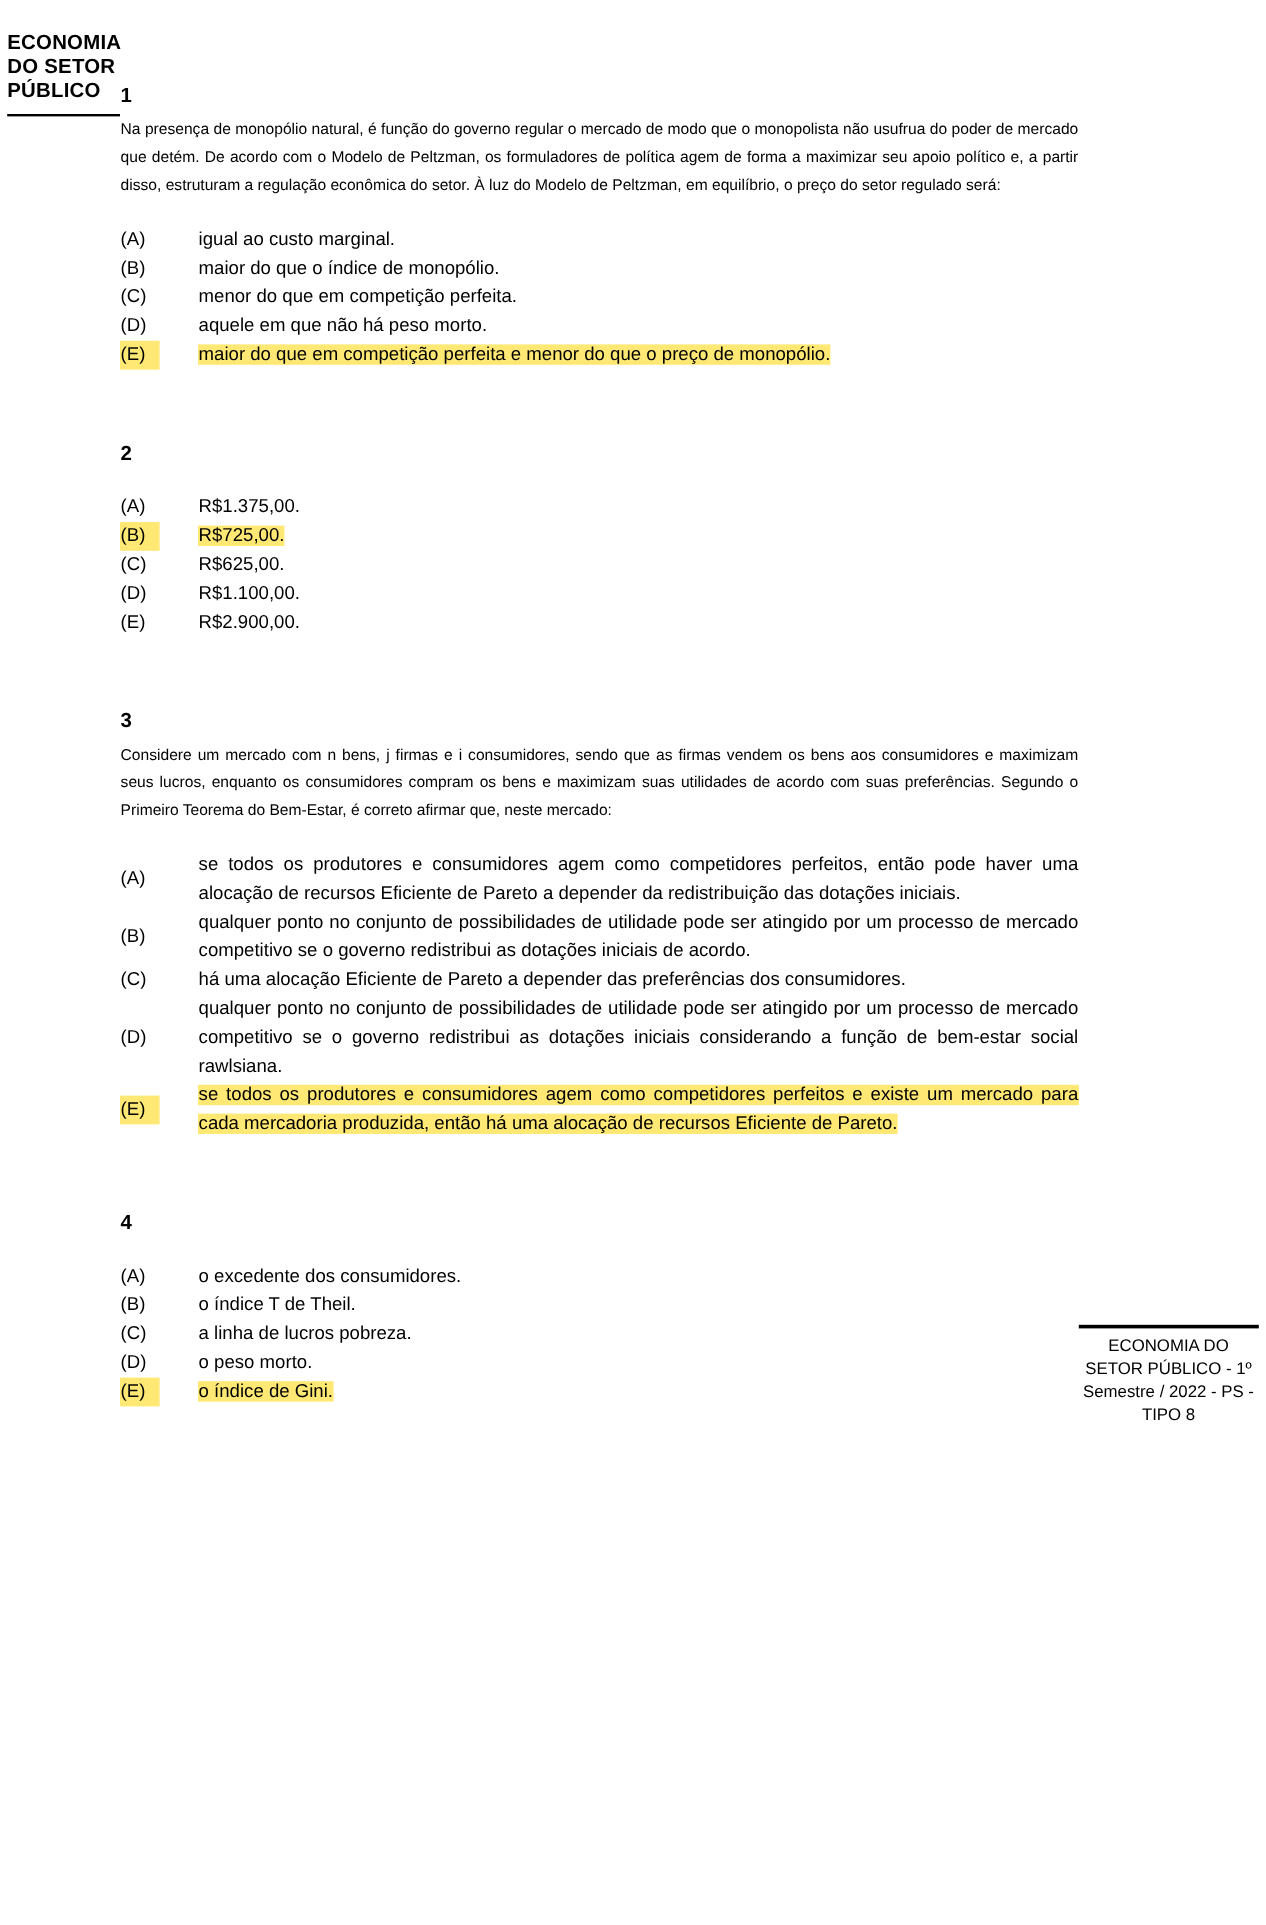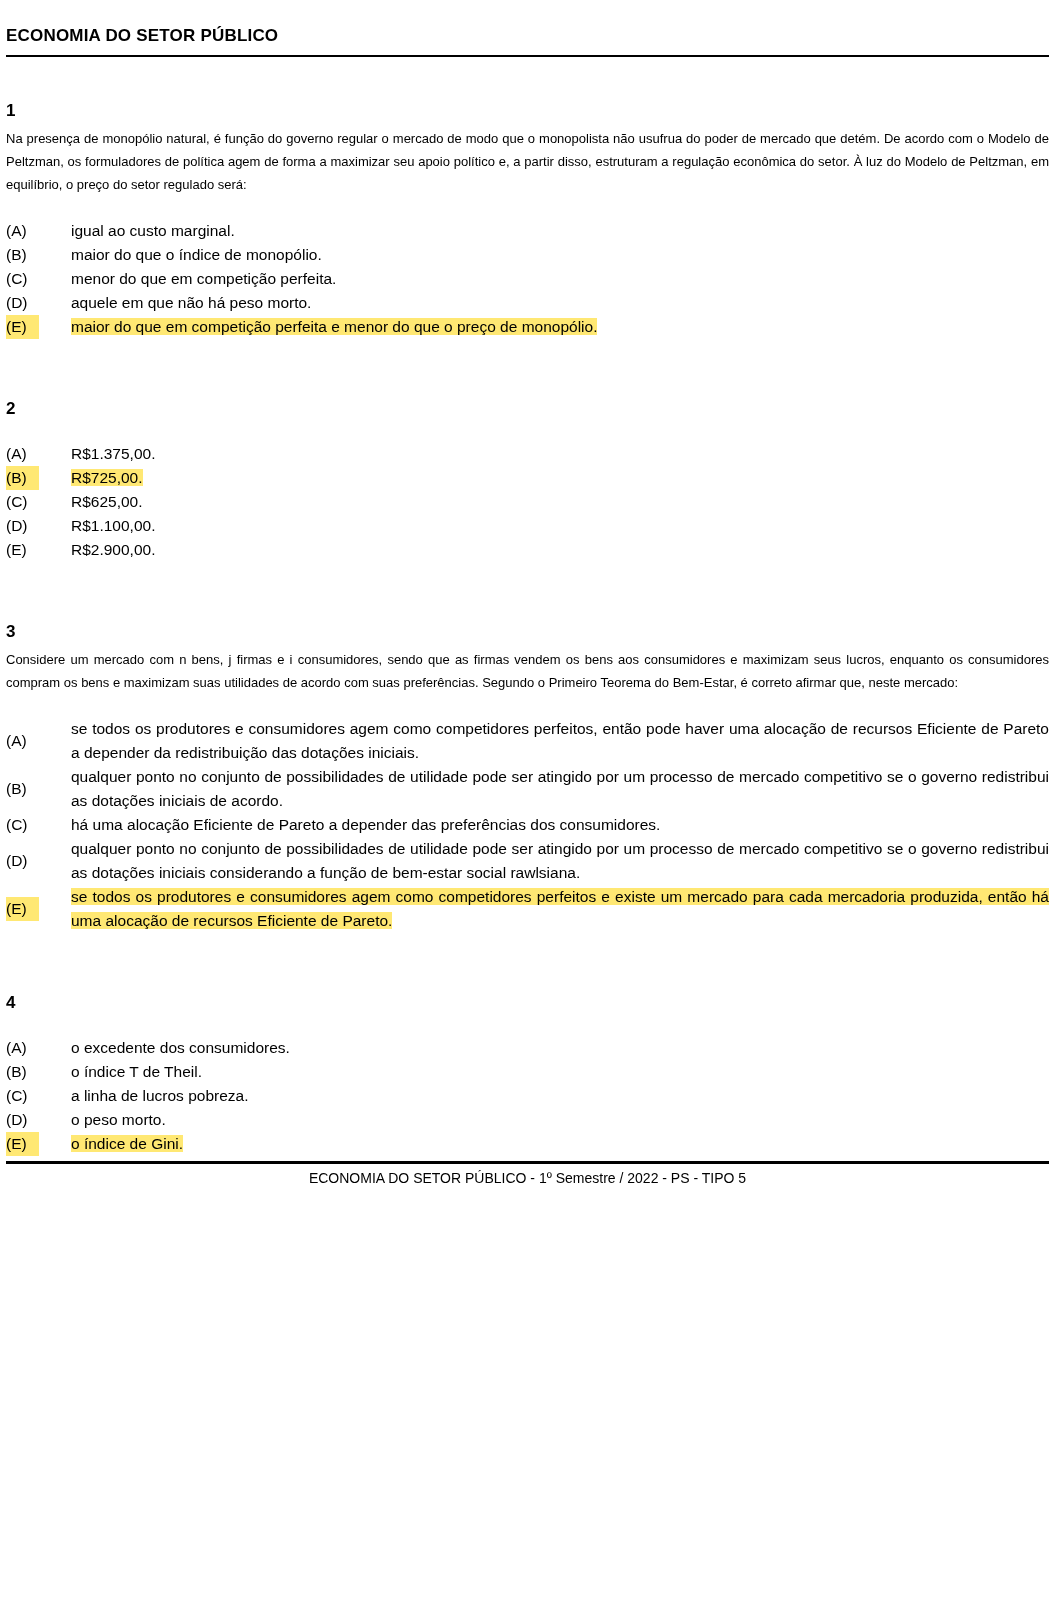--- a/index.html
+++ b/index.html
@@ -6,21 +6,21 @@
   html,body { background:#ffffff; }
   body {
     width:1055px; height:1604px;
     font-family:"Liberation Sans", sans-serif;
     color:#000;
     position:relative;
   }
   .page {
     width:1055px; height:1196px;
     padding:26px 6px 8px 6px;
-    display:flex; flex-direction:column;
+    display:flex; 
   }
   
   .title {
     font-size:17px; font-weight:bold; letter-spacing:.2px;
   }
   .hrule { height:2px; background:#000; margin-top:9px; }
   
   main > .q { margin-top:60px; }
   main > .q:first-child { margin-top:44px; }
   .qnum { font-size:17px; font-weight:bold; margin-bottom:6px; }
@@ -154,16 +154,16 @@
           <span class="ol">(E)</span>
           <span class="ot"><span class="oti">o índice de Gini.</span></span>
         </div>
       </div>
     </section>
 
   </main>
 
   <footer>
     <div class="frule"></div>
-    <div class="ftext">ECONOMIA DO SETOR PÚBLICO - 1º Semestre / 2022 - PS - TIPO 5</div>
+    <div class="ftext">ECONOMIA DO SETOR PÚBLICO - 1º Semestre / 2022 - PS - TIPO 8</div>
   </footer>
 
 </div>
 
 </body></html>

